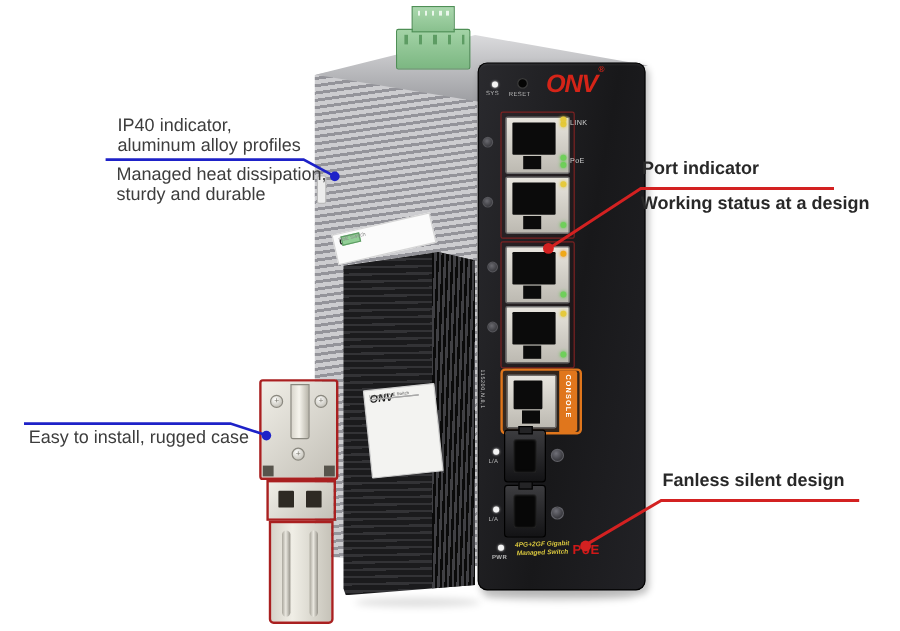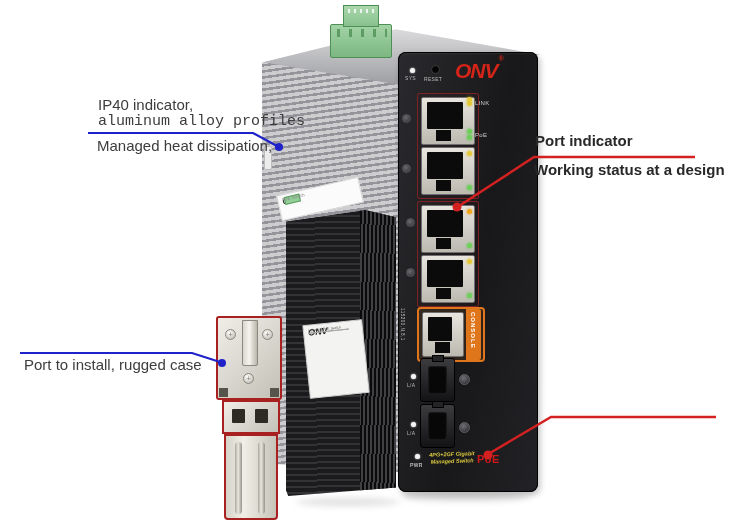--- a/index.html
+++ b/index.html
@@ -249,22 +249,24 @@
     <polyline points="20,353 192,353 220,362" fill="none" stroke-width="2.2" stroke="#1e22c8"></polyline>
     <circle cx="222" cy="363" r="4" fill="#1e22c8"></circle>
     <polyline points="695,157 534,157 459,206" fill="none" stroke-width="2.5" stroke="#d32121"></polyline>
     <circle cx="457" cy="207" r="4.5" fill="#d32121"></circle>
     <polyline points="716,417 551,417 490,453" fill="none" stroke-width="2.5" stroke="#d32121"></polyline>
     <circle cx="488" cy="455" r="4.5" fill="#d32121"></circle>
   </svg>
 
   <div class="txt ann" style="left:98px;top:96px;">
     <span style="position:static;display:block;">IP40 indicator,</span>
-    <span style="position:static;display:block;font-family:Liberation Mono, monospace;">aluminum alloy profiles</span>
+    <span style="position:static;display:block;">aluminum alloy profiles</span>
   </div>
   <div class="txt ann" style="left:97px;top:137px;">
     <span style="position:static;display:block;">Managed heat dissipation,</span>
+    <span style="position:static;display:block;">sturdy and durable</span>
   </div>
   <div class="txt ann-b" style="left:535px;top:132px;">Port indicator</div>
   <div class="txt ann-b" style="left:534px;top:161px;">Working status at a design</div>
-  <div class="txt ann" style="left:24px;top:356px;">Port to install, rugged case</div>
+  <div class="txt ann" style="left:24px;top:356px;">Easy to install, rugged case</div>
+  <div class="txt ann-b" style="left:552px;top:392px;">Fanless silent design</div>
 
 </div>
 
 </body></html>

